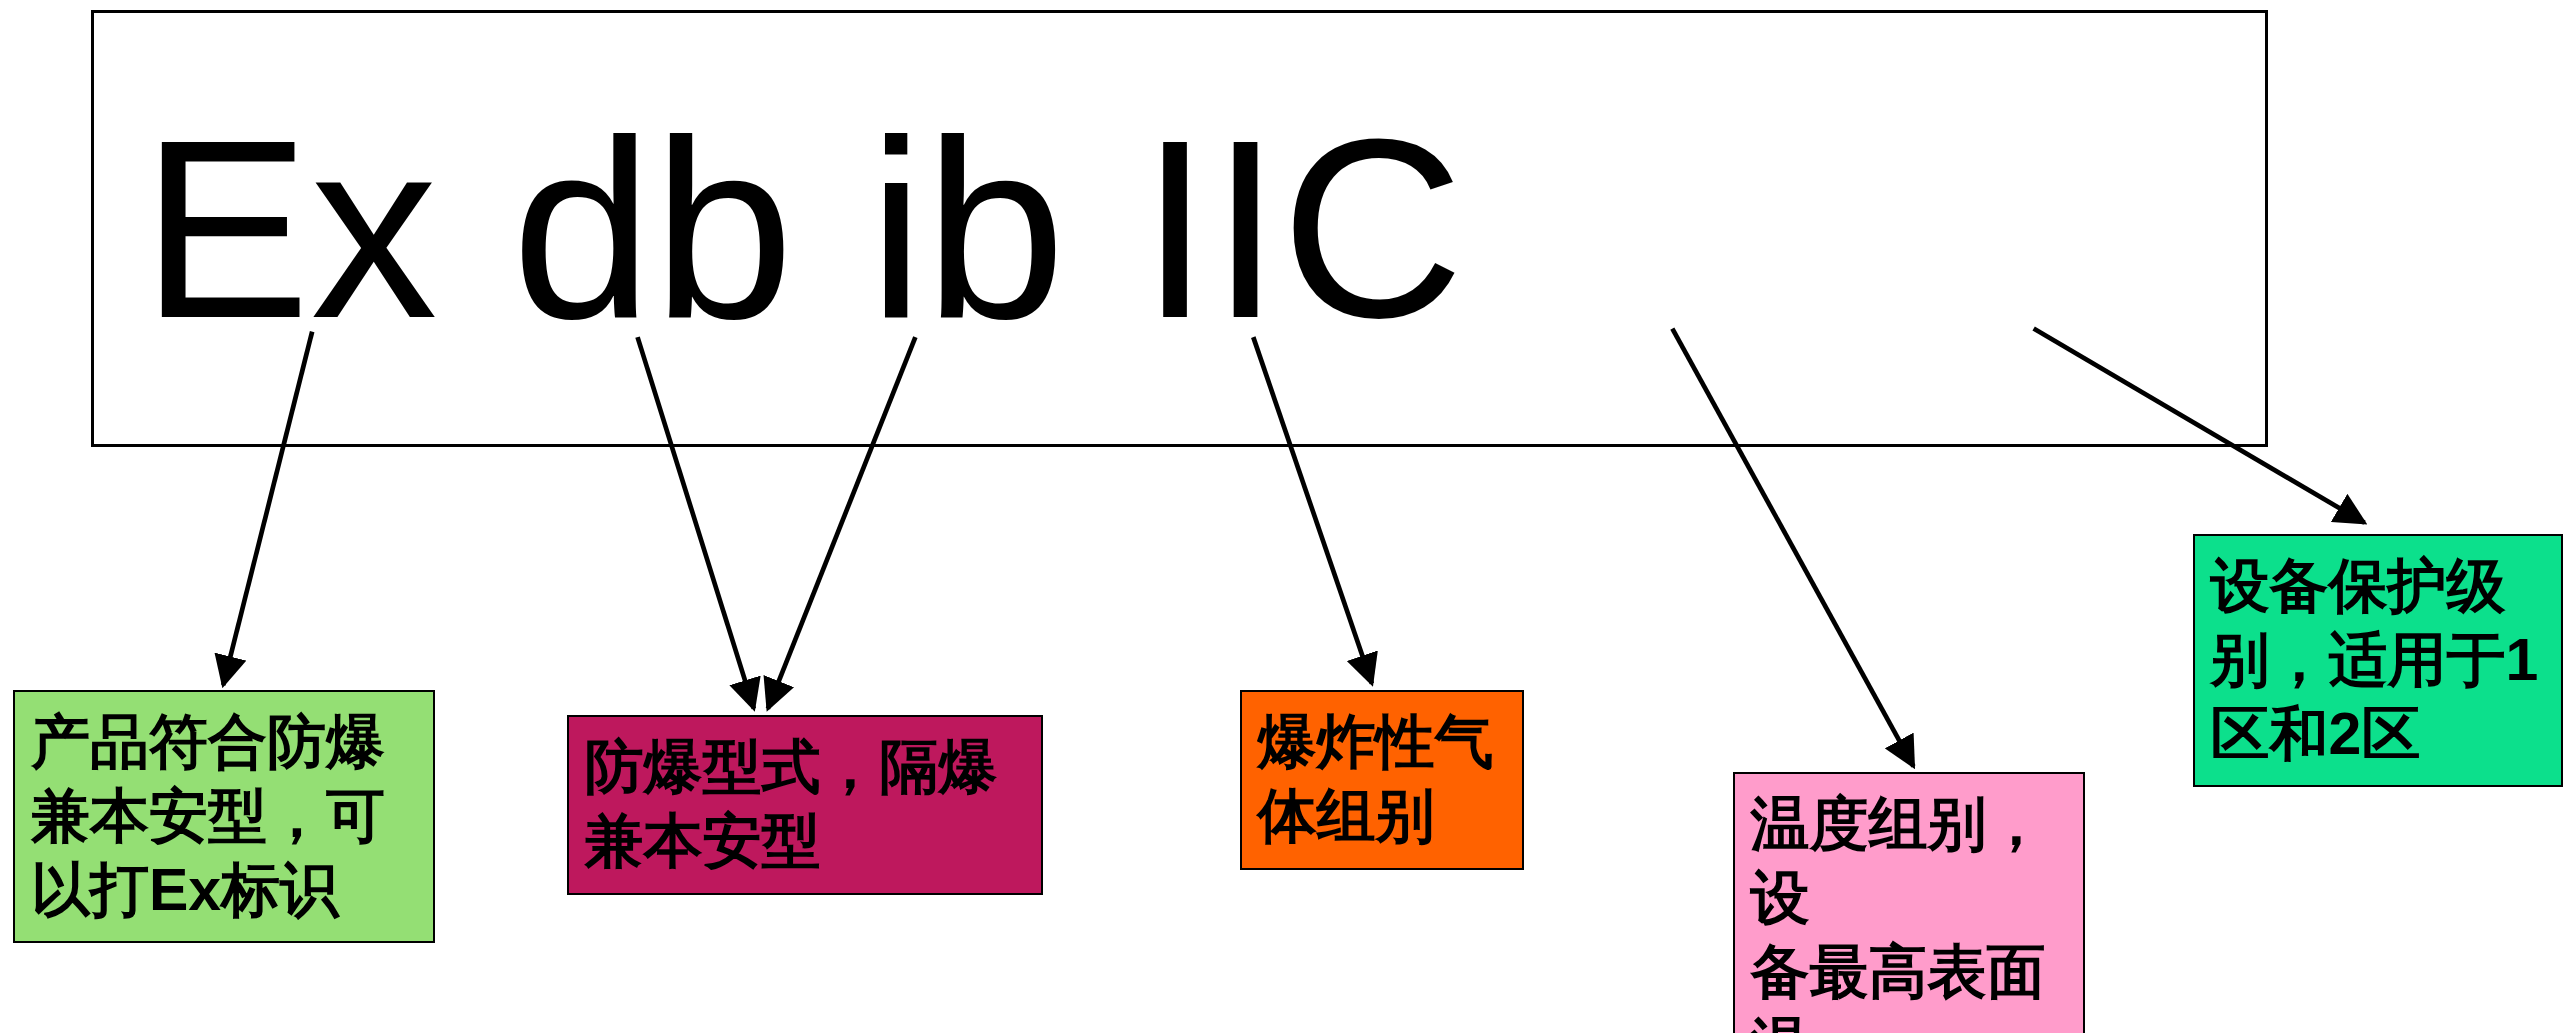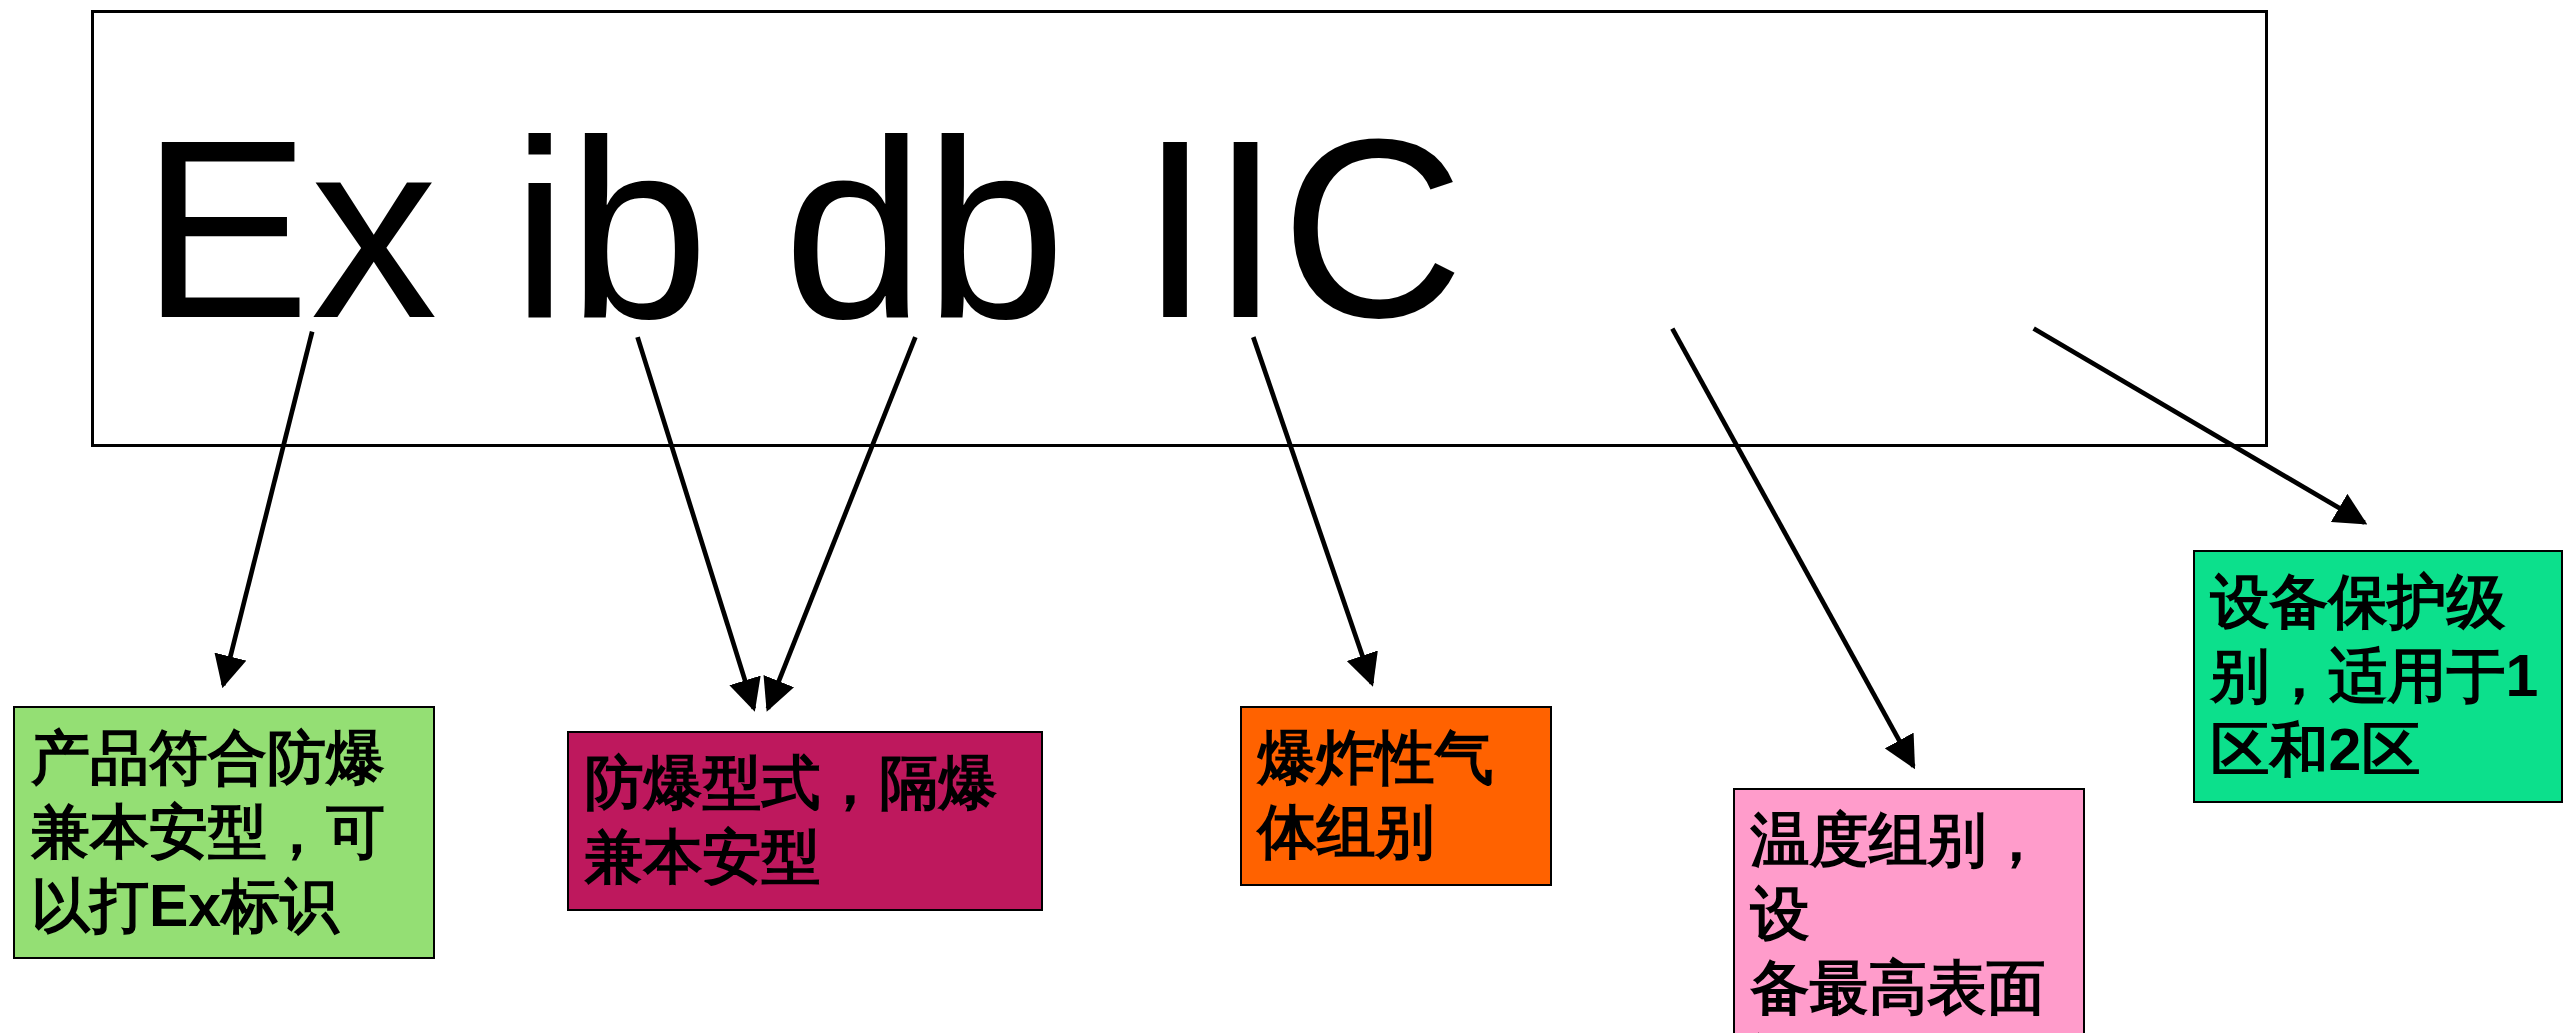--- a/index.html
+++ b/index.html
@@ -58,37 +58,36 @@
   .note {
     position: absolute;
     box-sizing: border-box;
     border: 2.3px solid #000000;
     padding: 14px 15.6px;
     font-size: 59px;
     line-height: 1.25;
     font-weight: 700;
     color: #000000;
     white-space: pre-line;
-    margin-top: 16px;
   }
   .note-ex       { left: 13.3px;   top: 690px; width: 422px; }
   .note-type     { left: 567px;  top: 715px; width: 476px; }
-  .note-gas      { left: 1240px; top: 690px; width: 312px; }
+  .note-gas      { left: 1240px; top: 690px; width: 284px; }
   .note-temp     { left: 1733px; top: 772px; width: 352px; }
   .note-epl      { left: 2193px; top: 534px; width: 370px; }
 </style>
 </head>
 <body>
 
 <div class="stage">
 
   <div class="marking-box">
     <span class="marking-seg">Ex</span>
+    <span class="marking-seg">db</span>
     <span class="marking-seg">ib</span>
-    <span class="marking-seg">db</span>
     <span class="marking-seg">IIC</span>
   </div>
 
   <svg class="arrow-layer" viewBox="0 0 3301 1325" aria-hidden="true">
     <defs>
       <marker id="arrowhead" viewBox="0 0 10 10" refX="9" refY="5" markerWidth="7" markerHeight="7" orient="auto" markerUnits="strokeWidth">
         <path d="M0,0 L10,5 L0,10 z" fill="#000000"></path>
       </marker>
     </defs>
     <line class="arrow-line" x1="400" y1="425" x2="286" y2="878" marker-end="url(#arrowhead)"></line>

